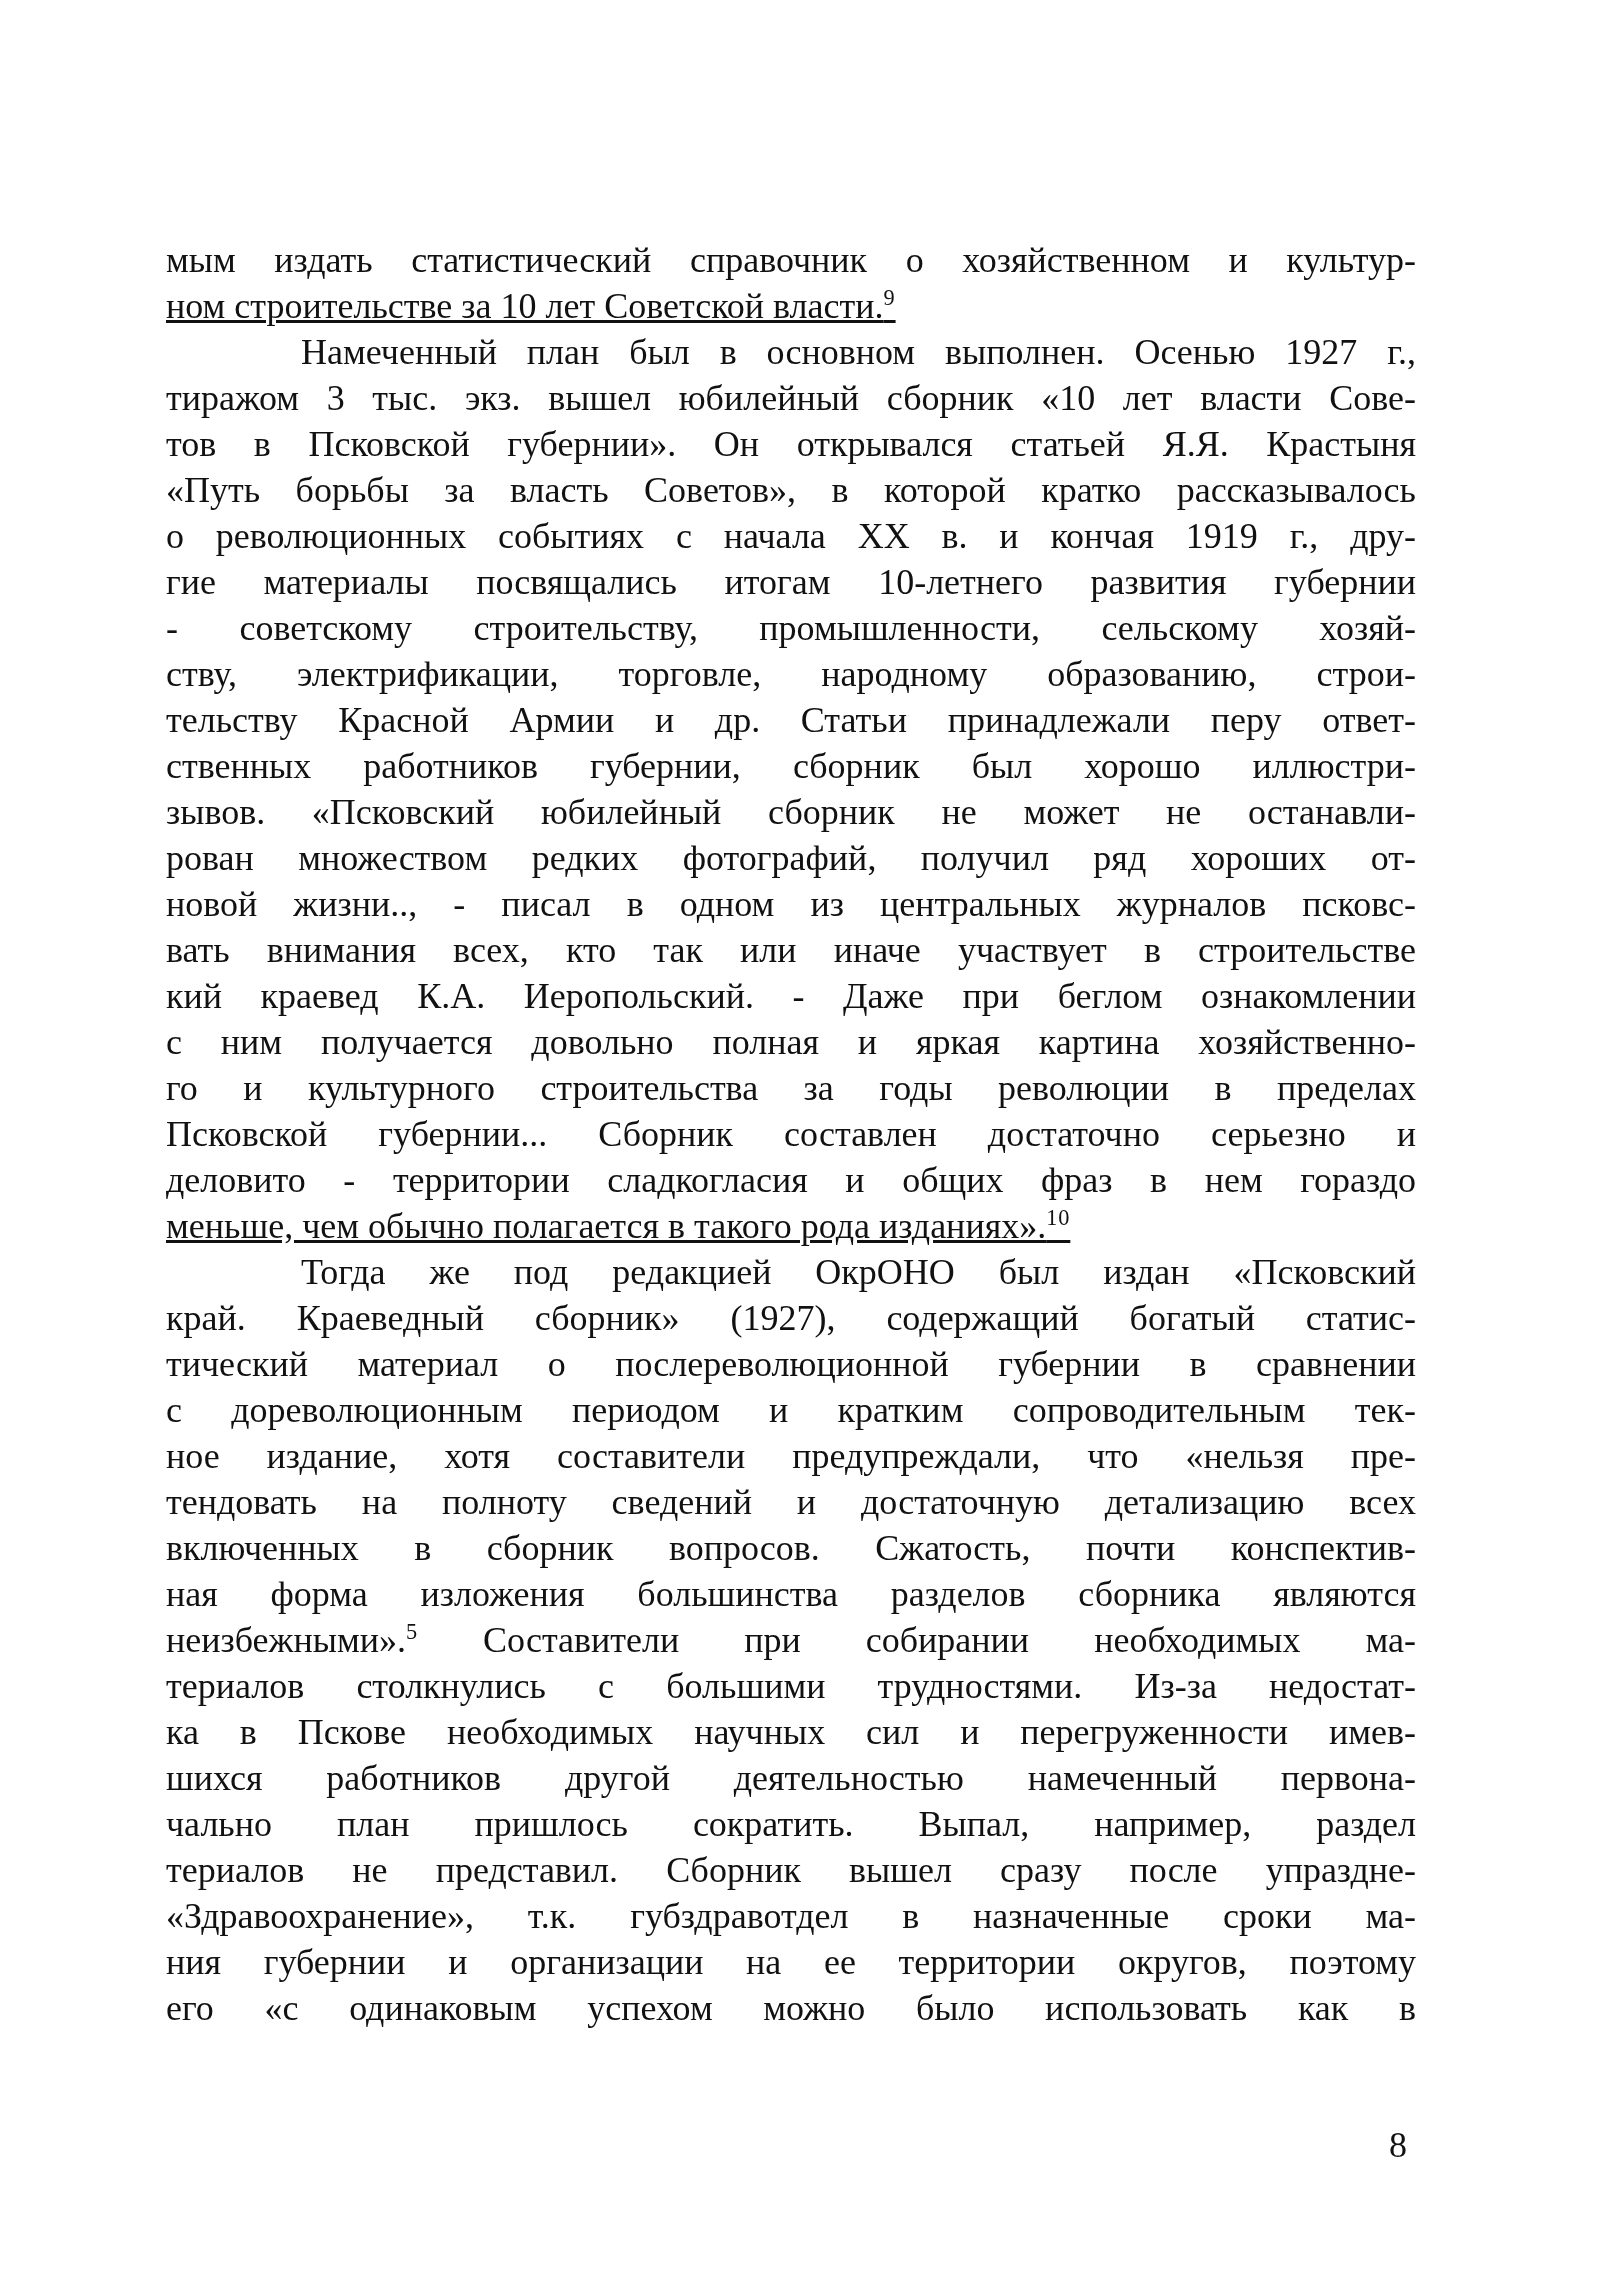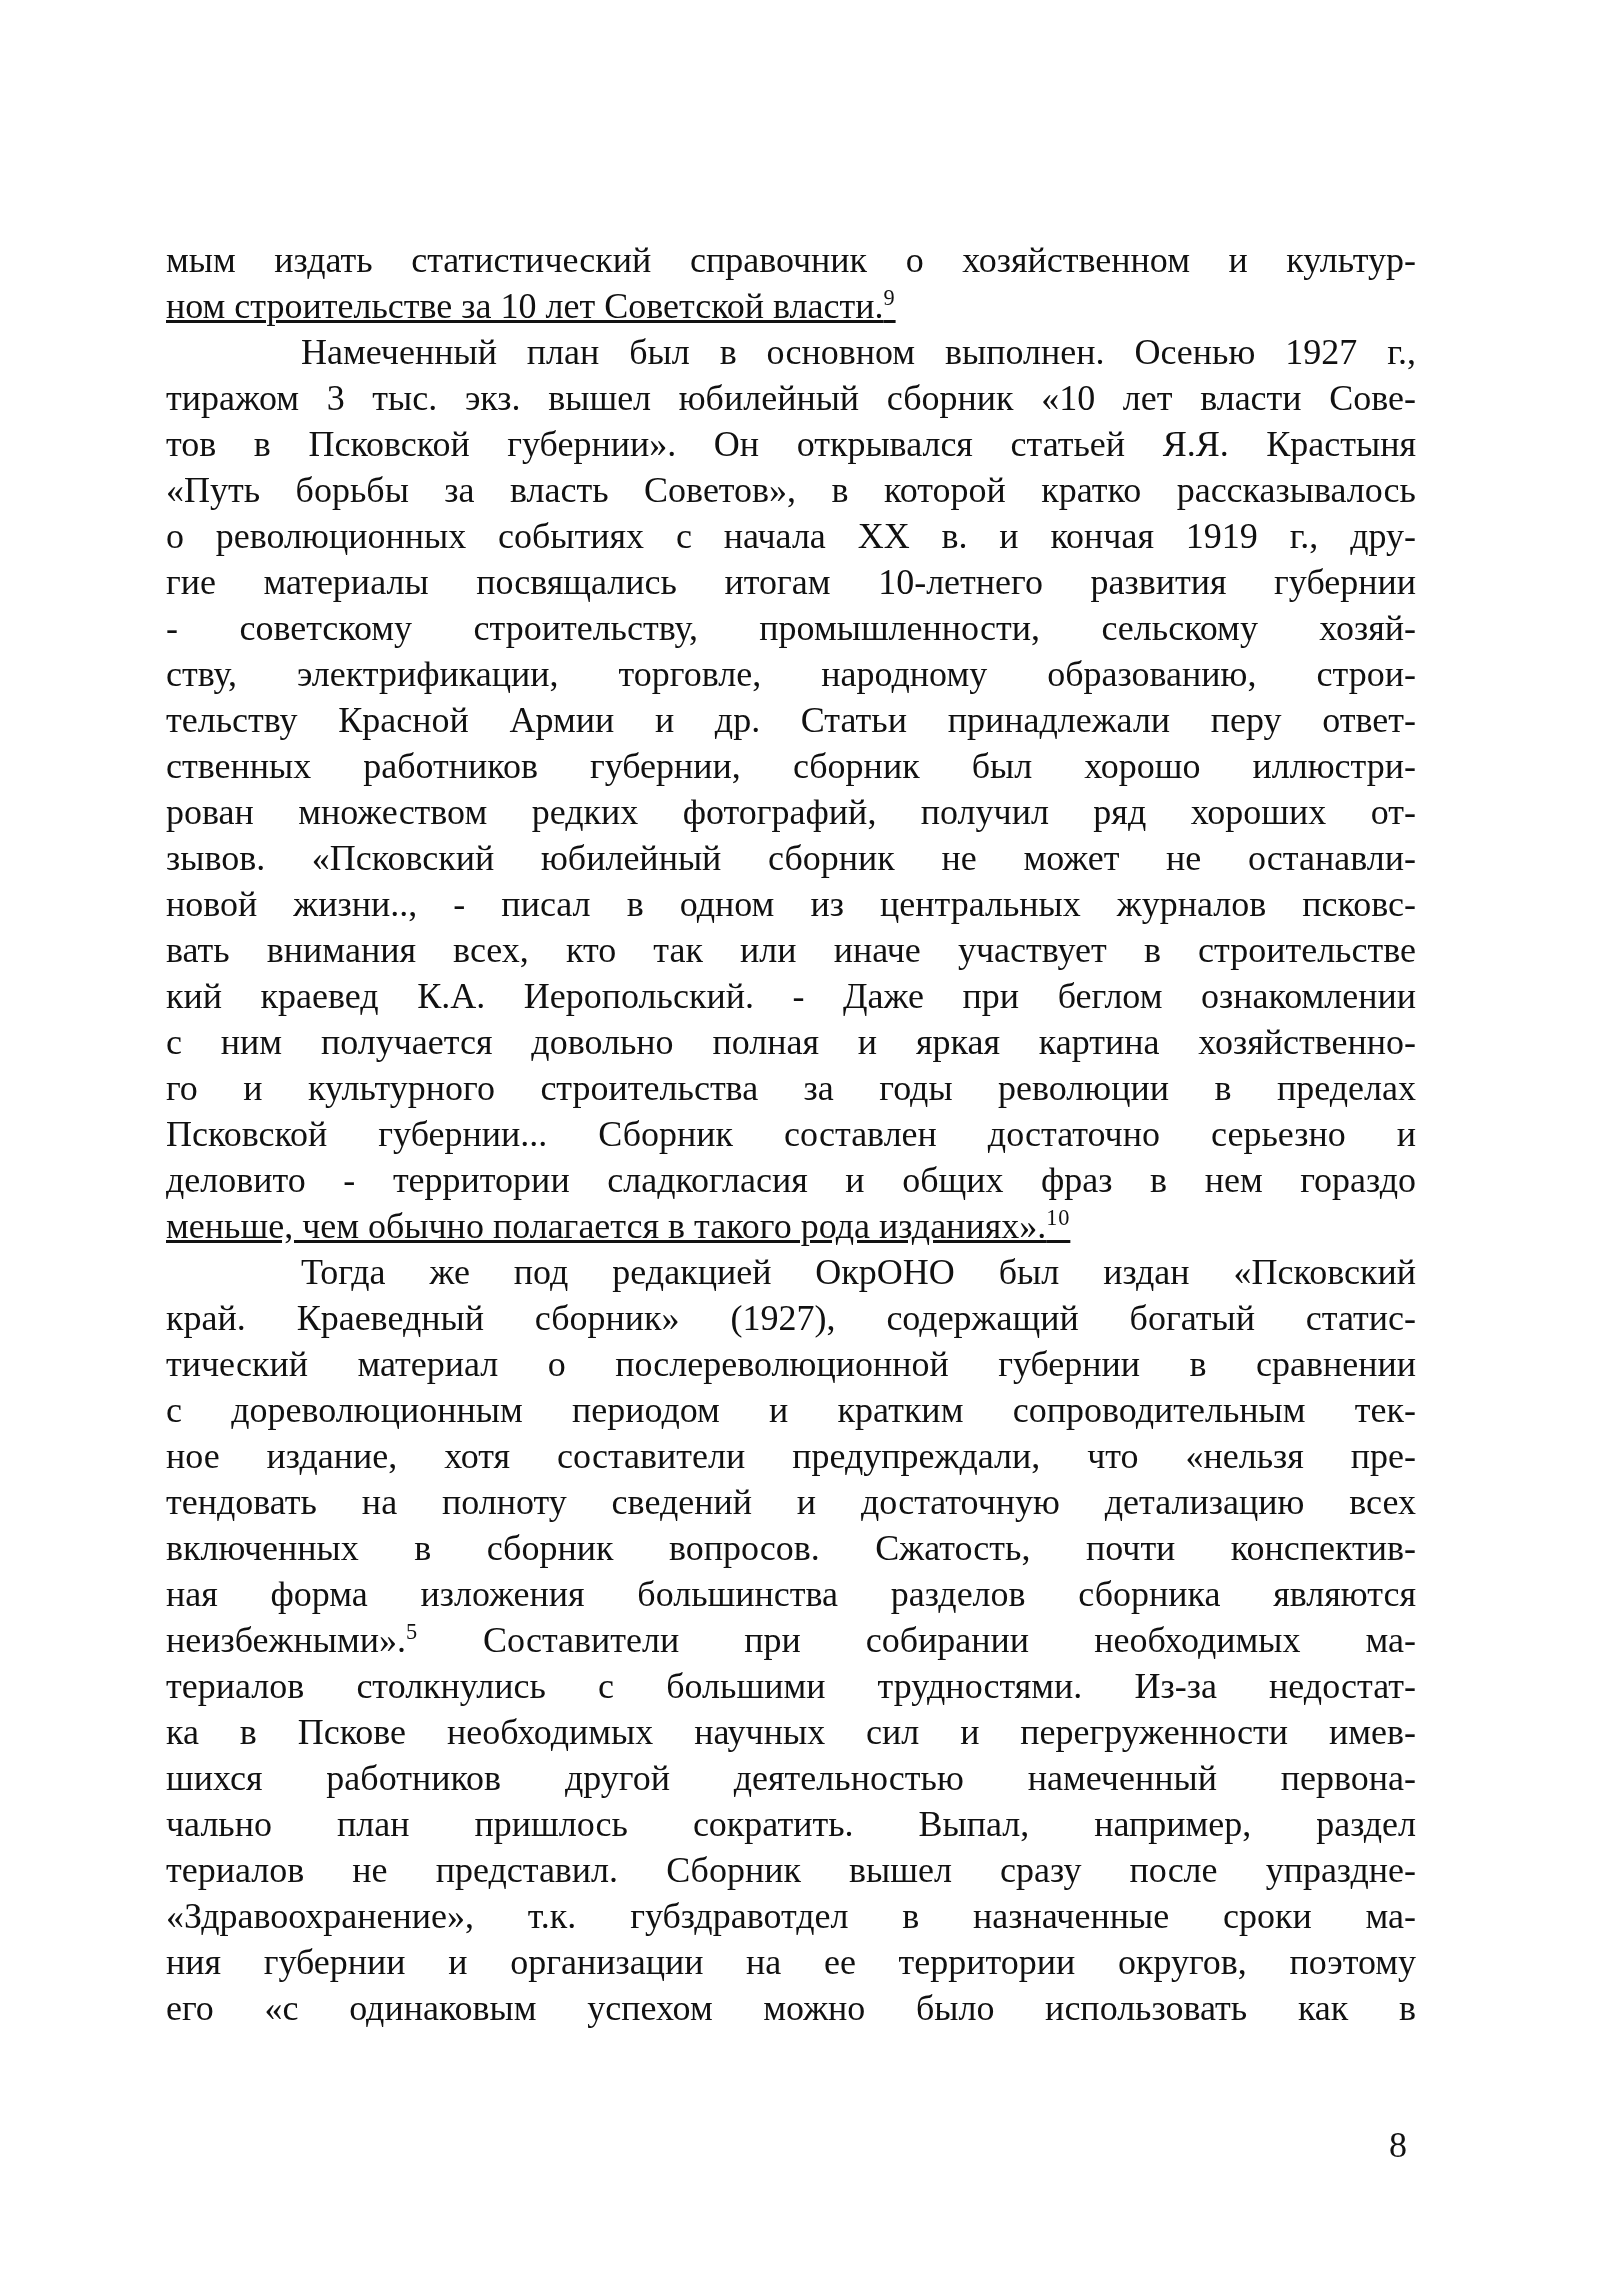--- a/index.html
+++ b/index.html
@@ -64,22 +64,22 @@
       <div class="line indent">Намеченный план был в основном выполнен. Осенью 1927 г.,</div>
       <div class="line">тиражом 3 тыс. экз. вышел юбилейный сборник «10 лет власти Сове-</div>
       <div class="line">тов в Псковской губернии». Он открывался статьей Я.Я. Крастыня</div>
       <div class="line">«Путь борьбы за власть Советов», в которой кратко рассказывалось</div>
       <div class="line">о революционных событиях с начала XX в. и кончая 1919 г., дру-</div>
       <div class="line">гие материалы посвящались итогам 10-летнего развития губернии</div>
       <div class="line">- советскому строительству, промышленности, сельскому хозяй-</div>
       <div class="line">ству, электрификации, торговле, народному образованию, строи-</div>
       <div class="line">тельству Красной Армии и др. Статьи принадлежали перу ответ-</div>
       <div class="line">ственных работников губернии, сборник был хорошо иллюстри-</div>
+      <div class="line">зывов. «Псковский юбилейный сборник не может не останавли-</div>
       <div class="line">рован множеством редких фотографий, получил ряд хороших от-</div>
-      <div class="line">зывов. «Псковский юбилейный сборник не может не останавли-</div>
       <div class="line">новой жизни.., - писал в одном из центральных журналов псковс-</div>
       <div class="line">вать внимания всех, кто так или иначе участвует в строительстве</div>
       <div class="line">кий краевед К.А. Иеропольский. - Даже при беглом ознакомлении</div>
       <div class="line">с ним получается довольно полная и яркая картина хозяйственно-</div>
       <div class="line">го и культурного строительства за годы революции в пределах</div>
       <div class="line">Псковской губернии... Сборник составлен достаточно серьезно и</div>
       <div class="line">деловито - территории сладкогласия и общих фраз в нем гораздо</div>
       <div class="line end">меньше, чем обычно полагается в такого рода изданиях».<sup>10</sup></div>
       <div class="line indent">Тогда же под редакцией ОкрОНО был издан «Псковский</div>
       <div class="line">край. Краеведный сборник» (1927), содержащий богатый статис-</div>

